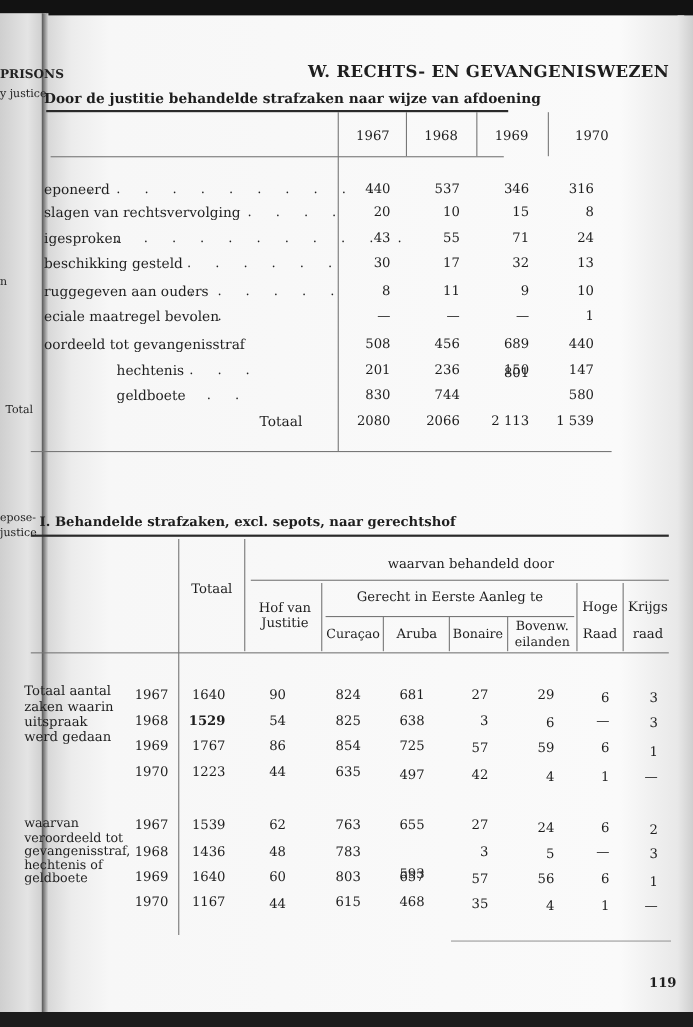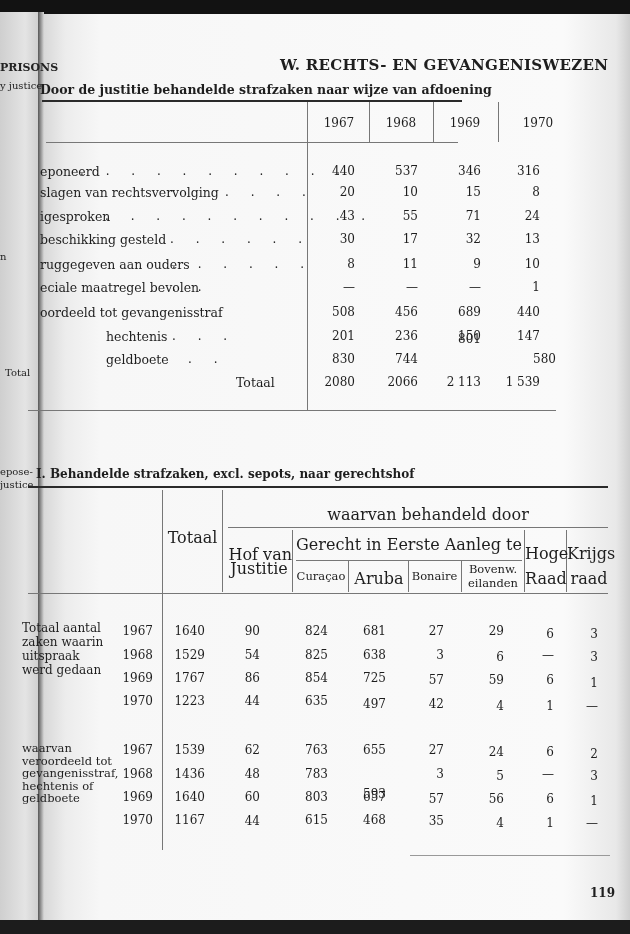--- a/index.html
+++ b/index.html
@@ -15,21 +15,21 @@
   .header-title{left:280px;top:56px;font-size:15px;font-weight:bold;letter-spacing:0.3px;}
   .t1-title{left:40px;top:82px;font-size:12.5px;font-weight:bold;}
   .rule{position:absolute;background:#2a2a2a;}
   .vline{position:absolute;width:1px;background:#777;}
   .hline{position:absolute;height:1px;background:#777;}
   .yr{font-size:12px;text-align:center;width:60px;}
   .lbl{font-size:12.5px;}
   .dots{font-size:12px;letter-spacing:9px;}
   .num{font-size:12px;text-align:right;}
   .t2-title{left:36px;top:467px;font-size:12px;font-weight:bold;}
-  .hd{font-size:16px;text-align:center;}
+  .hd{font-size:12px;text-align:center;}
   .sm{font-size:11.5px;}
   .pageno{left:590px;top:886px;font-size:12px;font-weight:bold;}
 </style>
 </head>
 <body>
 
 <div class="topbar"></div>
 <div class="leftpage"></div>
 <div class="page"></div>
 <div class="gutter"></div>
@@ -121,21 +121,21 @@
   <div class="abs num" style="left:373px;top:329px;width:45px;">236</div>
   <div class="abs num" style="left:436px;top:329px;width:45px;">150</div>
   <div class="abs num" style="left:495px;top:329px;width:45px;">147</div>
 </div>
 <div>
   <div class="abs lbl" style="left:106px;top:352px;">geldboete</div>
   <div class="abs dots" style="left:188px;top:352px;">. .</div>
   <div class="abs num" style="left:310px;top:352px;width:45px;">830</div>
   <div class="abs num" style="left:373px;top:352px;width:45px;">744</div>
   <div class="abs num" style="left:436px;top:332px;width:45px;">801</div>
-  <div class="abs num" style="left:511px;top:352px;width:45px;">580</div>
+  <div class="abs num" style="left:495px;top:352px;width:45px;">580</div>
 </div>
 <div>
   <div class="abs lbl" style="left:236px;top:375px;">Totaal</div>
   <div class="abs num" style="left:310px;top:375px;width:45px;">2080</div>
   <div class="abs num" style="left:373px;top:375px;width:45px;">2066</div>
   <div class="abs num" style="left:436px;top:375px;width:45px;">2 113</div>
   <div class="abs num" style="left:495px;top:375px;width:45px;">1 539</div>
 </div>
 
 <div class="abs t2-title">I. Behandelde strafzaken, excl. sepots, naar gerechtshof</div>
@@ -147,21 +147,21 @@
 <div class="hline" style="left:296px;top:560px;width:226px;"></div>
 <div class="vline" style="left:348px;top:560px;height:32px;"></div>
 <div class="vline" style="left:408px;top:560px;height:32px;"></div>
 <div class="vline" style="left:461px;top:560px;height:32px;"></div>
 <div class="vline" style="left:524px;top:530px;height:62px;"></div>
 <div class="vline" style="left:566px;top:530px;height:62px;"></div>
 <div class="hline" style="left:28px;top:593px;width:580px;"></div>
 
 <div class="abs hd" style="left:278px;top:505px;width:300px;">waarvan behandeld door</div>
 <div class="abs hd" style="left:165px;top:528px;width:55px;">Totaal</div>
-<div class="abs hd" style="left:226px;top:545px;width:66px;text-align:right;">Hof van</div>
+<div class="abs hd" style="left:226px;top:545px;width:66px;">Hof van</div>
 <div class="abs hd" style="left:226px;top:559px;width:66px;">Justitie</div>
 <div class="abs hd" style="left:296px;top:535px;width:226px;">Gerecht in Eerste Aanleg te</div>
 <div class="abs hd sm" style="left:294px;top:569px;width:54px;">Curaçao</div>
 <div class="abs hd" style="left:350px;top:569px;width:58px;">Aruba</div>
 <div class="abs hd sm" style="left:408px;top:569px;width:53px;">Bonaire</div>
 <div class="abs hd sm" style="left:462px;top:562px;width:62px;">Bovenw.</div>
 <div class="abs hd sm" style="left:462px;top:576px;width:62px;">eilanden</div>
 <div class="abs hd" style="left:525px;top:544px;width:41px;">Hoge</div>
 <div class="abs hd" style="left:525px;top:569px;width:41px;">Raad</div>
 <div class="abs hd" style="left:567px;top:544px;width:44px;">Krijgs</div>
@@ -180,21 +180,21 @@
   <div class="abs num" style="left:236px;top:624px;width:24px;">90</div>
   <div class="abs num" style="left:300px;top:624px;width:28px;">824</div>
   <div class="abs num" style="left:358px;top:624px;width:28px;">681</div>
   <div class="abs num" style="left:420px;top:624px;width:24px;">27</div>
   <div class="abs num" style="left:480px;top:624px;width:24px;">29</div>
   <div class="abs num" style="left:536px;top:627px;width:18px;">6</div>
   <div class="abs num" style="left:580px;top:627px;width:18px;">3</div>
 </div>
 <div>
   <div class="abs num" style="left:118px;top:648px;width:35px;">1968</div>
-  <div class="abs num" style="left:170px;top:648px;width:35px;">1529</div>
+  <div class="abs num" style="left:170px;top:648px;width:35px;font-weight:bold;">1529</div>
   <div class="abs num" style="left:236px;top:648px;width:24px;">54</div>
   <div class="abs num" style="left:300px;top:648px;width:28px;">825</div>
   <div class="abs num" style="left:358px;top:648px;width:28px;">638</div>
   <div class="abs num" style="left:420px;top:648px;width:24px;">3</div>
   <div class="abs num" style="left:480px;top:650px;width:24px;">6</div>
   <div class="abs num" style="left:536px;top:648px;width:18px;">—</div>
   <div class="abs num" style="left:580px;top:650px;width:18px;">3</div>
 </div>
 <div>
   <div class="abs num" style="left:118px;top:671px;width:35px;">1969</div>

